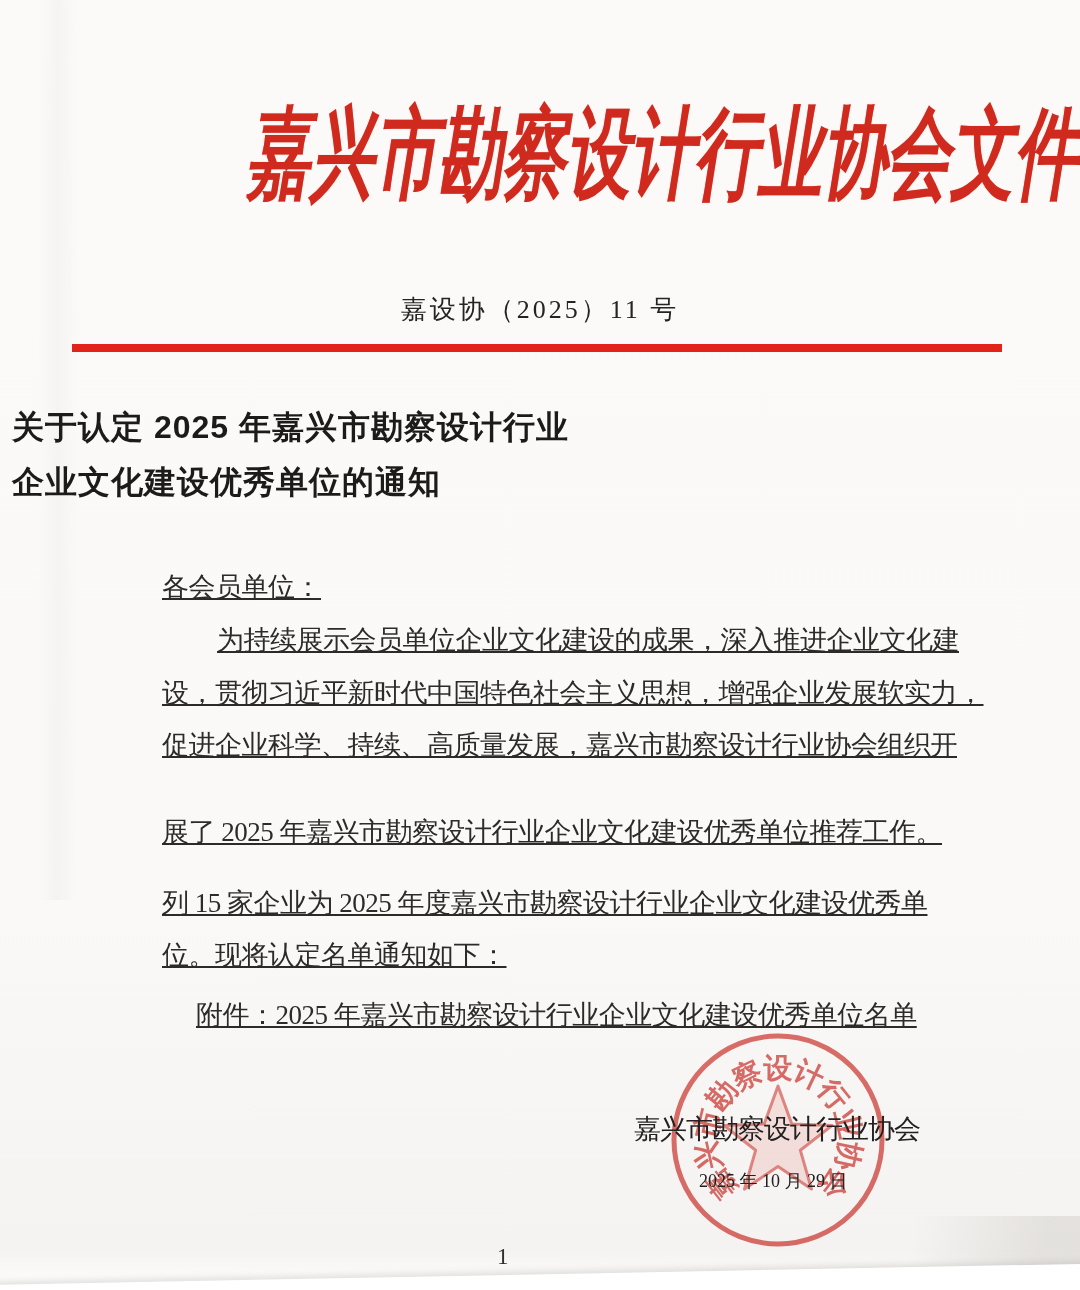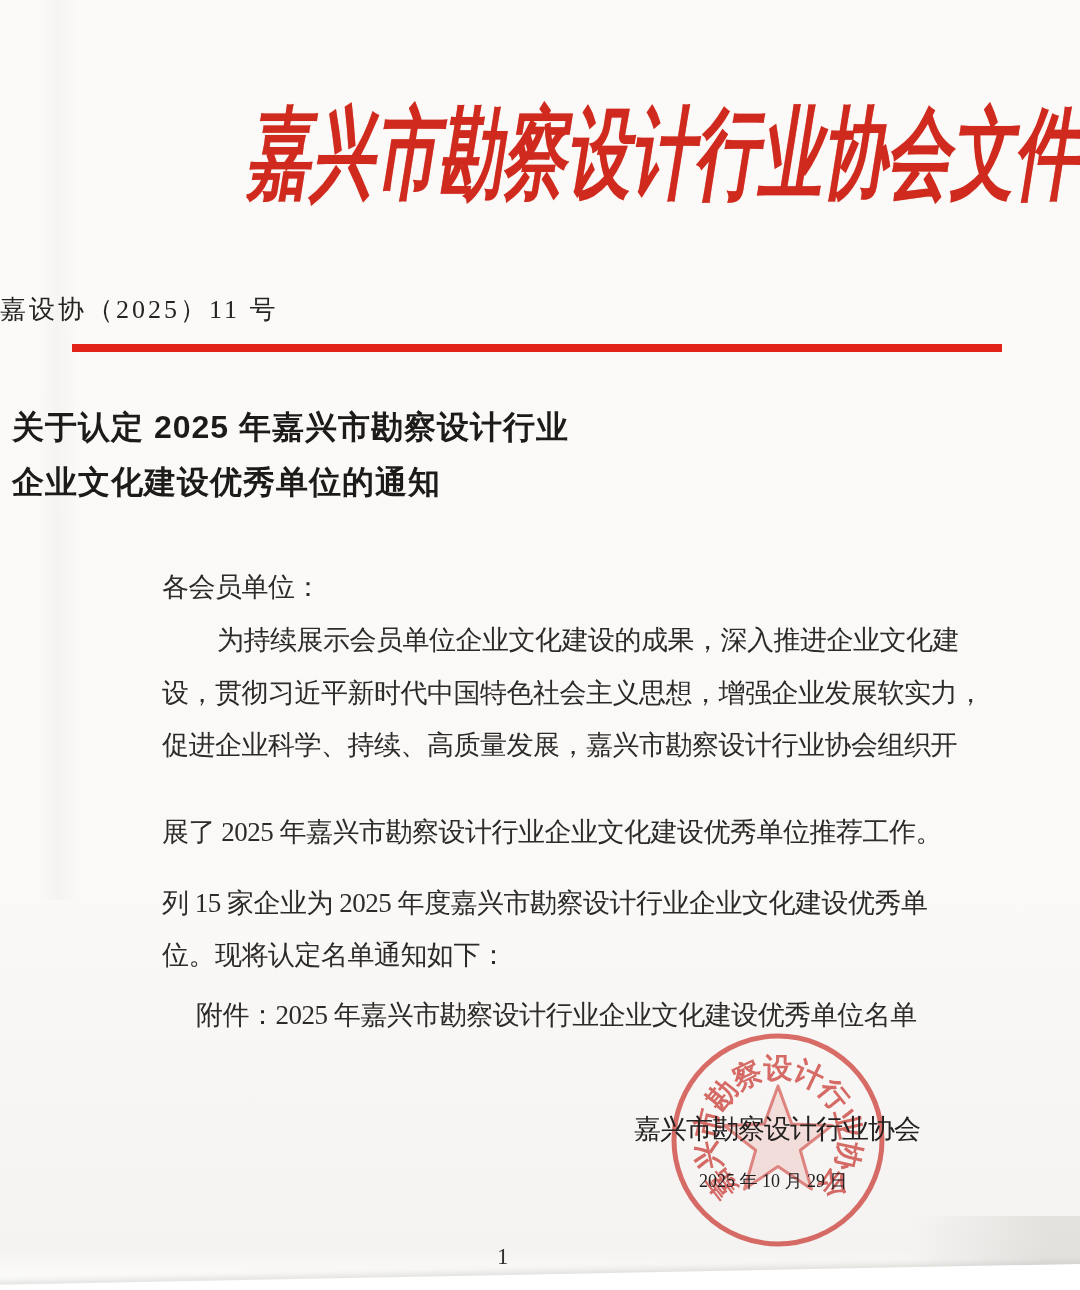--- a/index.html
+++ b/index.html
@@ -48,20 +48,21 @@
     font-weight:bold;
     font-size:100px;line-height:114px;
     color:var(--red);
     transform:scaleX(0.64);
     transform-origin:center;
     text-shadow:0 0 1px rgba(207,42,29,0.55);
   }
 
   .doc-number{
     position:absolute;top:292px;left:0;width:100%;
+    text-align:center;
     font-size:26px;color:#262422;
     letter-spacing:3px;
   }
 
   .red-rule{
     position:absolute;top:344px;left:72px;
     width:930px;height:8px;
     background:var(--rule-red);
   }
 
@@ -73,20 +74,21 @@
     letter-spacing:1px;white-space:nowrap;
   }
   .notice-title.l1{top:406px;}
   .notice-title.l2{top:461px;}
 
   .bl{
     position:absolute;left:162px;
     font-size:27px;line-height:33px;color:var(--ink);
     letter-spacing:-0.5px;white-space:nowrap;
     z-index:2;
+    text-decoration:underline;
   }
   .bl0{top:571px;}
   .bl1{top:624px;left:217px;}
   .bl2{top:677px;}
   .bl3{top:729px;}
   .bl4{top:782px;margin-top:34px;}
   .bl5{top:834px;}
   .bl6{top:887px;}
   .bl7{top:939px;text-align:center;}
   .bl8{top:999px;left:196px;}

